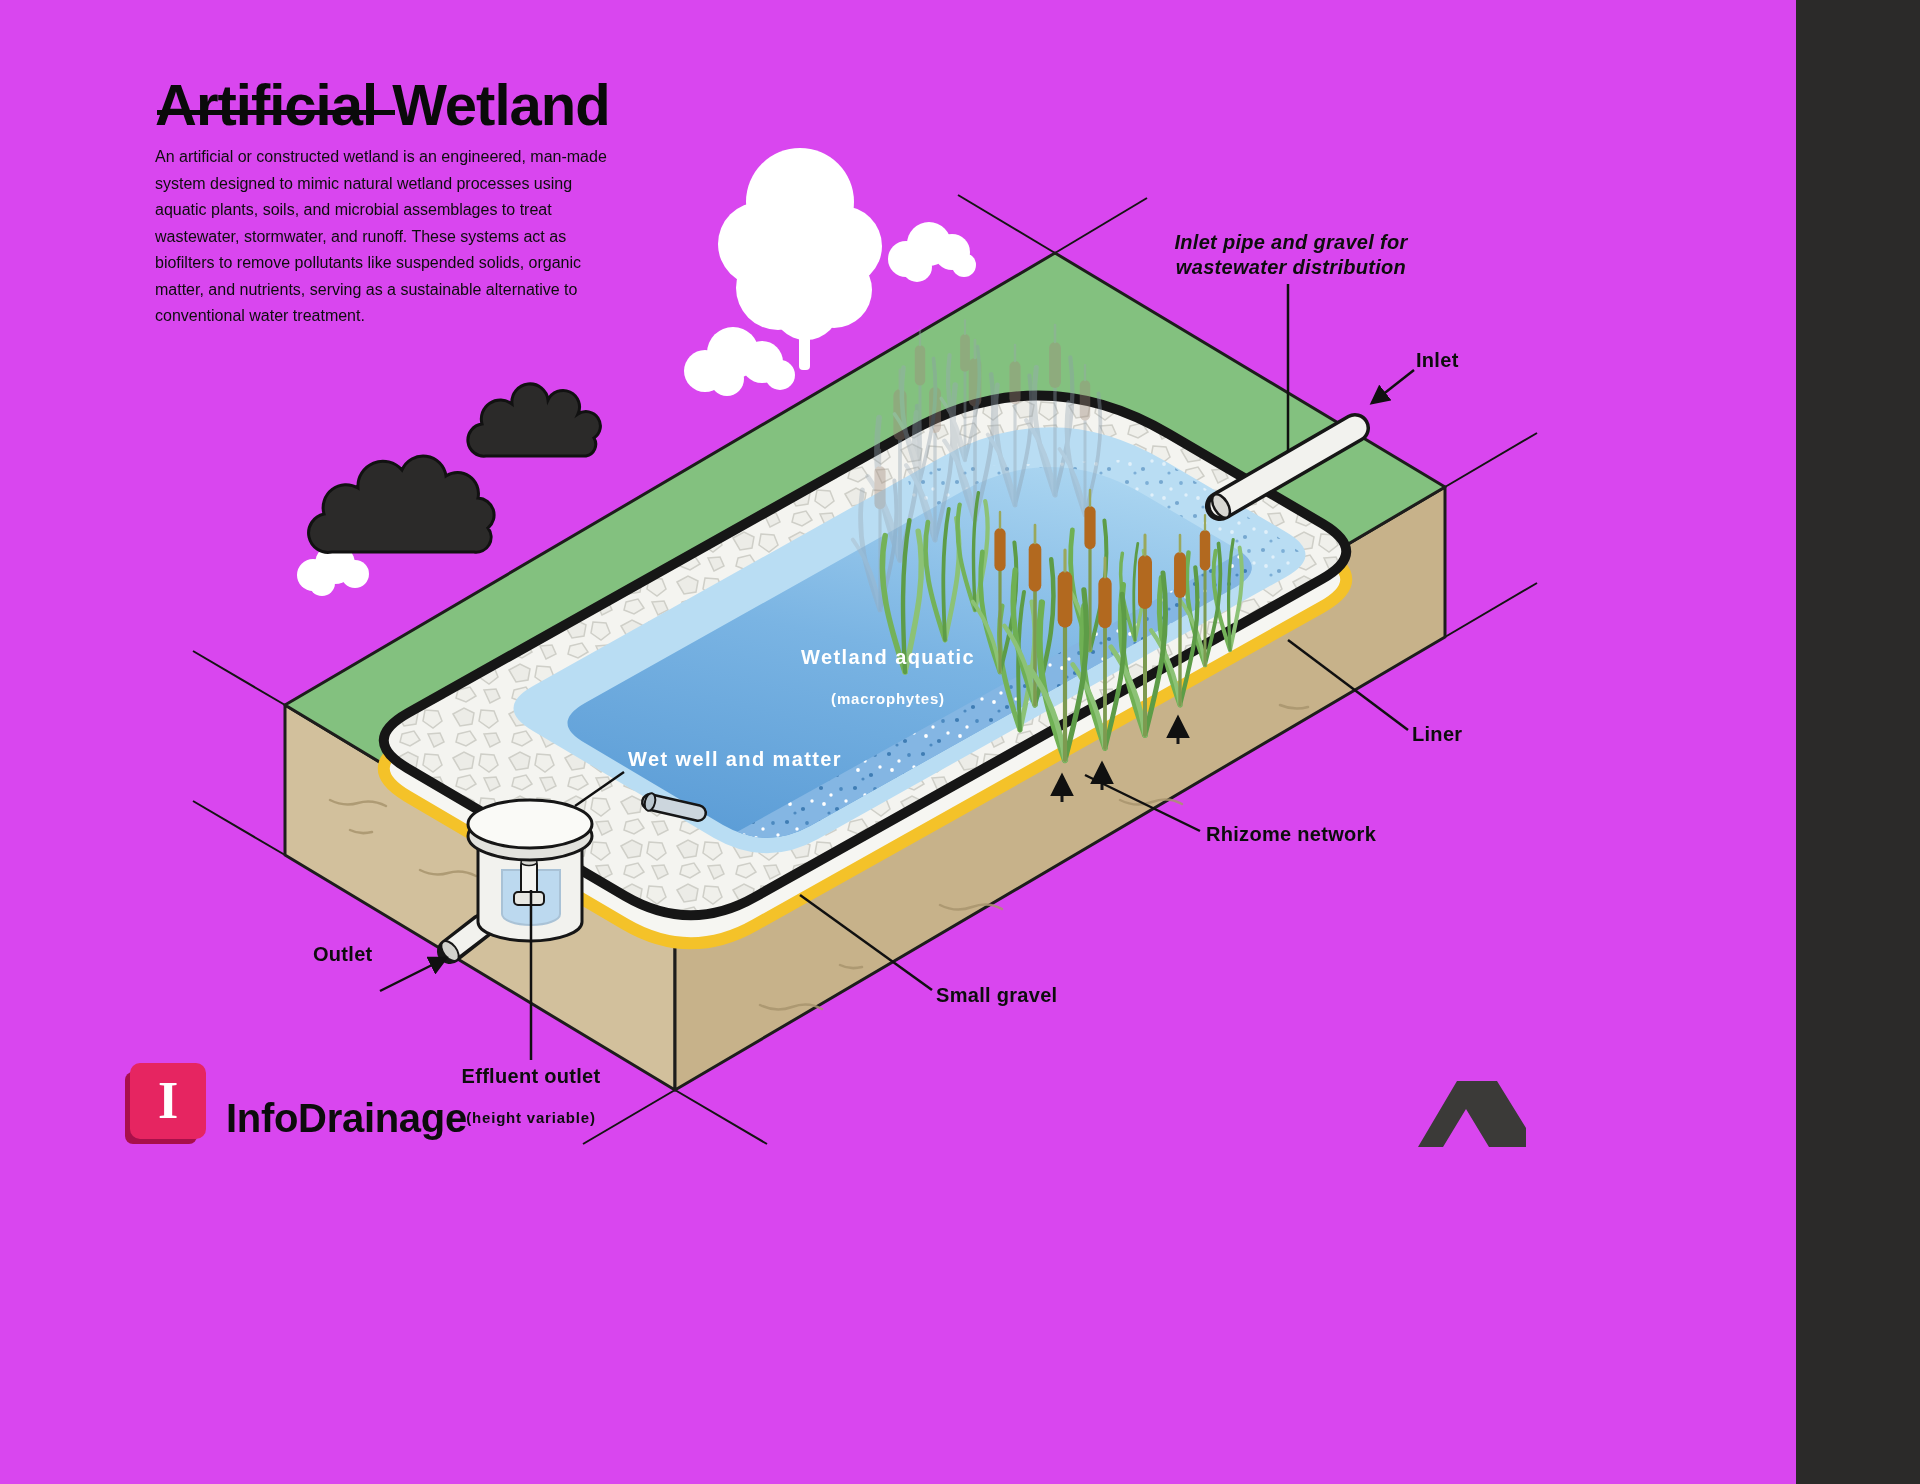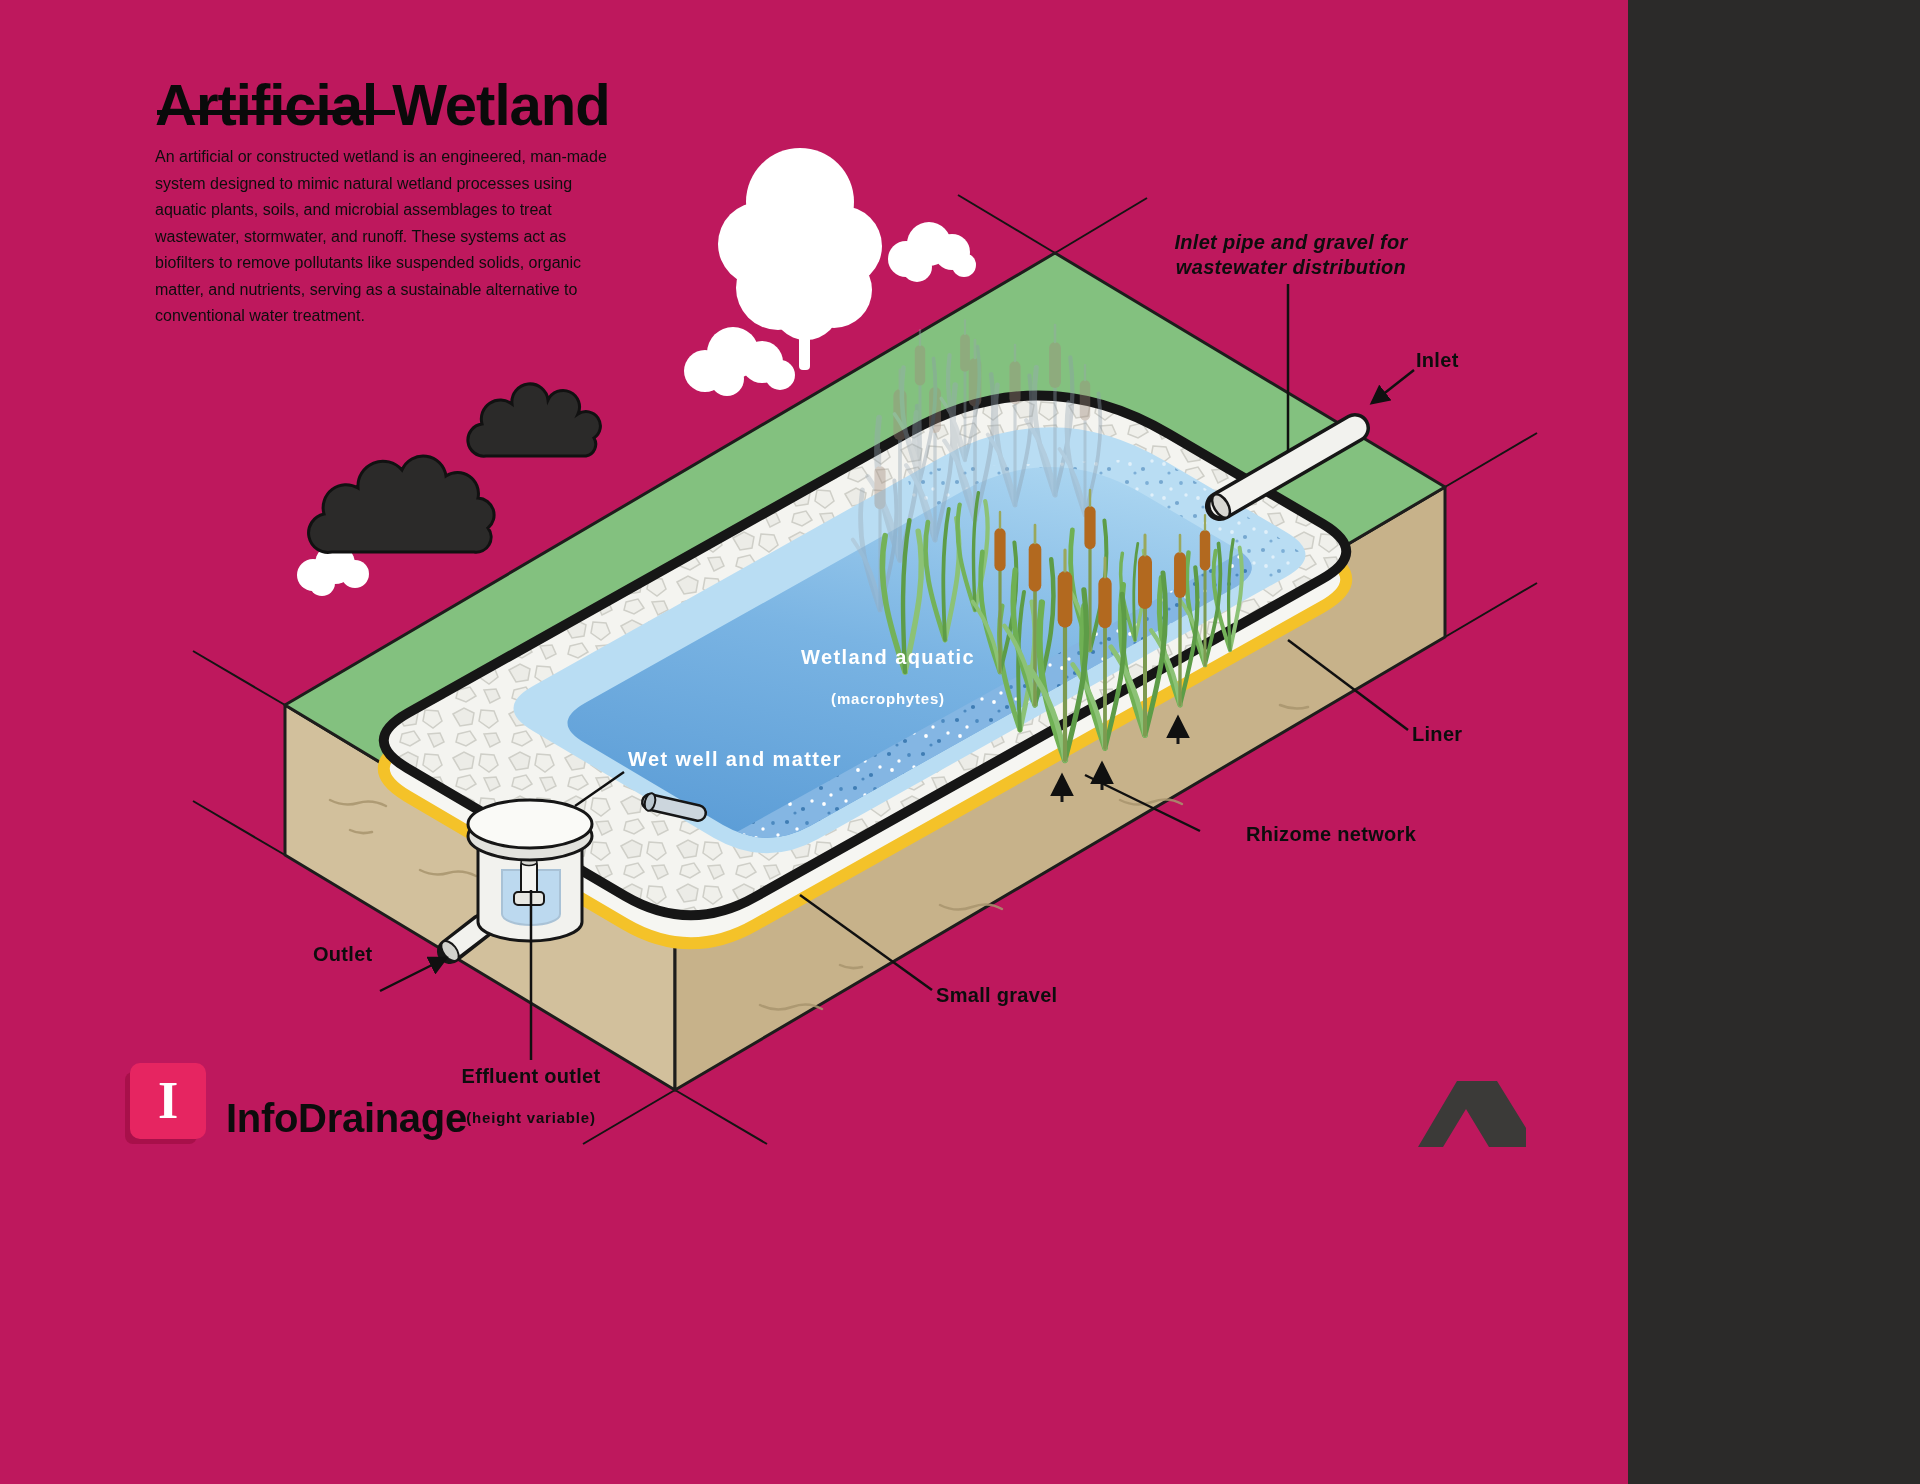--- a/index.html
+++ b/index.html
@@ -1,29 +1,29 @@
 <!DOCTYPE html>
 <html><head>
 <meta charset="utf-8">
 <style>
   html,body{margin:0;padding:0;background:#2b2a29;}
-  .canvas{position:relative;width:1628px;height:1484px;background:#be185d;overflow:hidden;
+  .canvas{position:relative;width:1796px;height:1484px;background:#d946ef;overflow:hidden;
           font-family:"Liberation Sans",sans-serif;}
   .scene{position:absolute;left:0;top:0;}
   .title{position:absolute;left:155px;top:32px;font-size:58px;font-weight:800;color:#0a0a0a;letter-spacing:-1px;}
   .title-underline{position:absolute;left:157px;top:110px;width:238px;height:5px;background:#0a0a0a;}
   .desc{position:absolute;left:155px;top:128px;width:452px;font-size:16px;line-height:26.5px;font-weight:500;color:#0d0d0d;}
   .lbl{position:absolute;font-weight:700;font-size:20px;color:#0d0d0d;letter-spacing:.3px;line-height:25px;}
   .lbl-center{text-align:center;}
   .lbl-light{color:#ffffff;font-weight:600;letter-spacing:1.4px;}
   .sub{display:block;font-size:15px;font-weight:600;letter-spacing:.8px;margin-top:16px;}
   #lbl-inlet-pipe{left:1150px;top:230px;width:282px;font-style:italic;}
   #lbl-inlet{left:1416px;top:348px;}
   #lbl-liner{left:1412px;top:722px;}
-  #lbl-rhizome{left:1206px;top:822px;margin-left:40px;}
+  #lbl-rhizome{left:1206px;top:822px;}
   #lbl-small-gravel{left:936px;top:983px;}
   #lbl-outlet{left:313px;top:942px;}
   #lbl-effluent{left:421px;top:1064px;width:220px;}
   #lbl-wetland-plants{left:768px;top:645px;width:240px;}
   #lbl-wet-well{left:628px;top:747px;}
   .brand-tile{position:absolute;left:130px;top:1063px;width:76px;height:76px;background:#e62561;
               border-radius:10px;box-shadow:-7px 7px 0 -2px #a8104a;
               display:flex;align-items:center;justify-content:center;}
   .brand-letter{font-family:"Liberation Serif",serif;font-size:52px;font-weight:700;color:#ffffff;line-height:1;}
   .brand-name{position:absolute;left:226px;top:1096px;font-size:40px;font-weight:800;color:#0c0c0c;letter-spacing:-.3px;}

